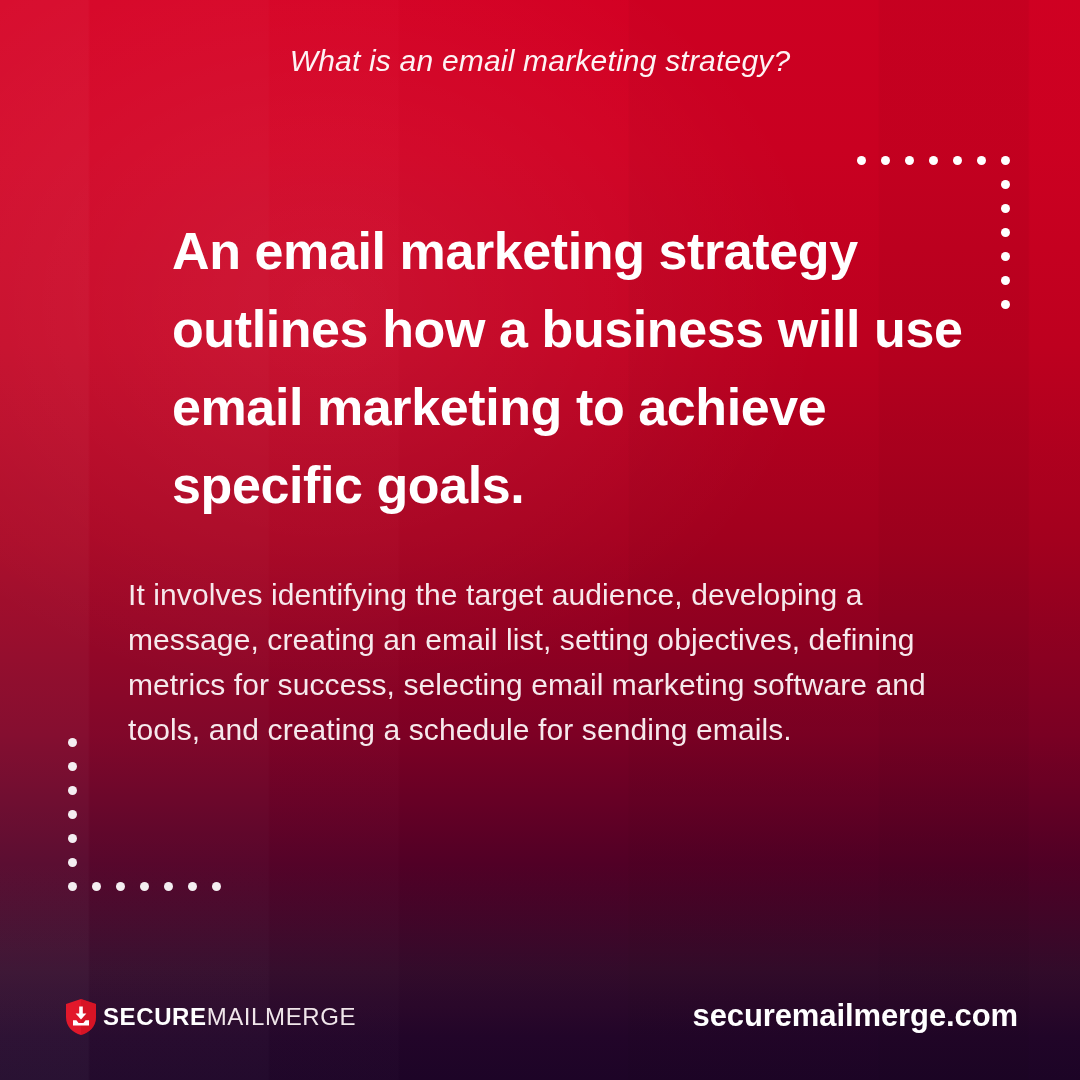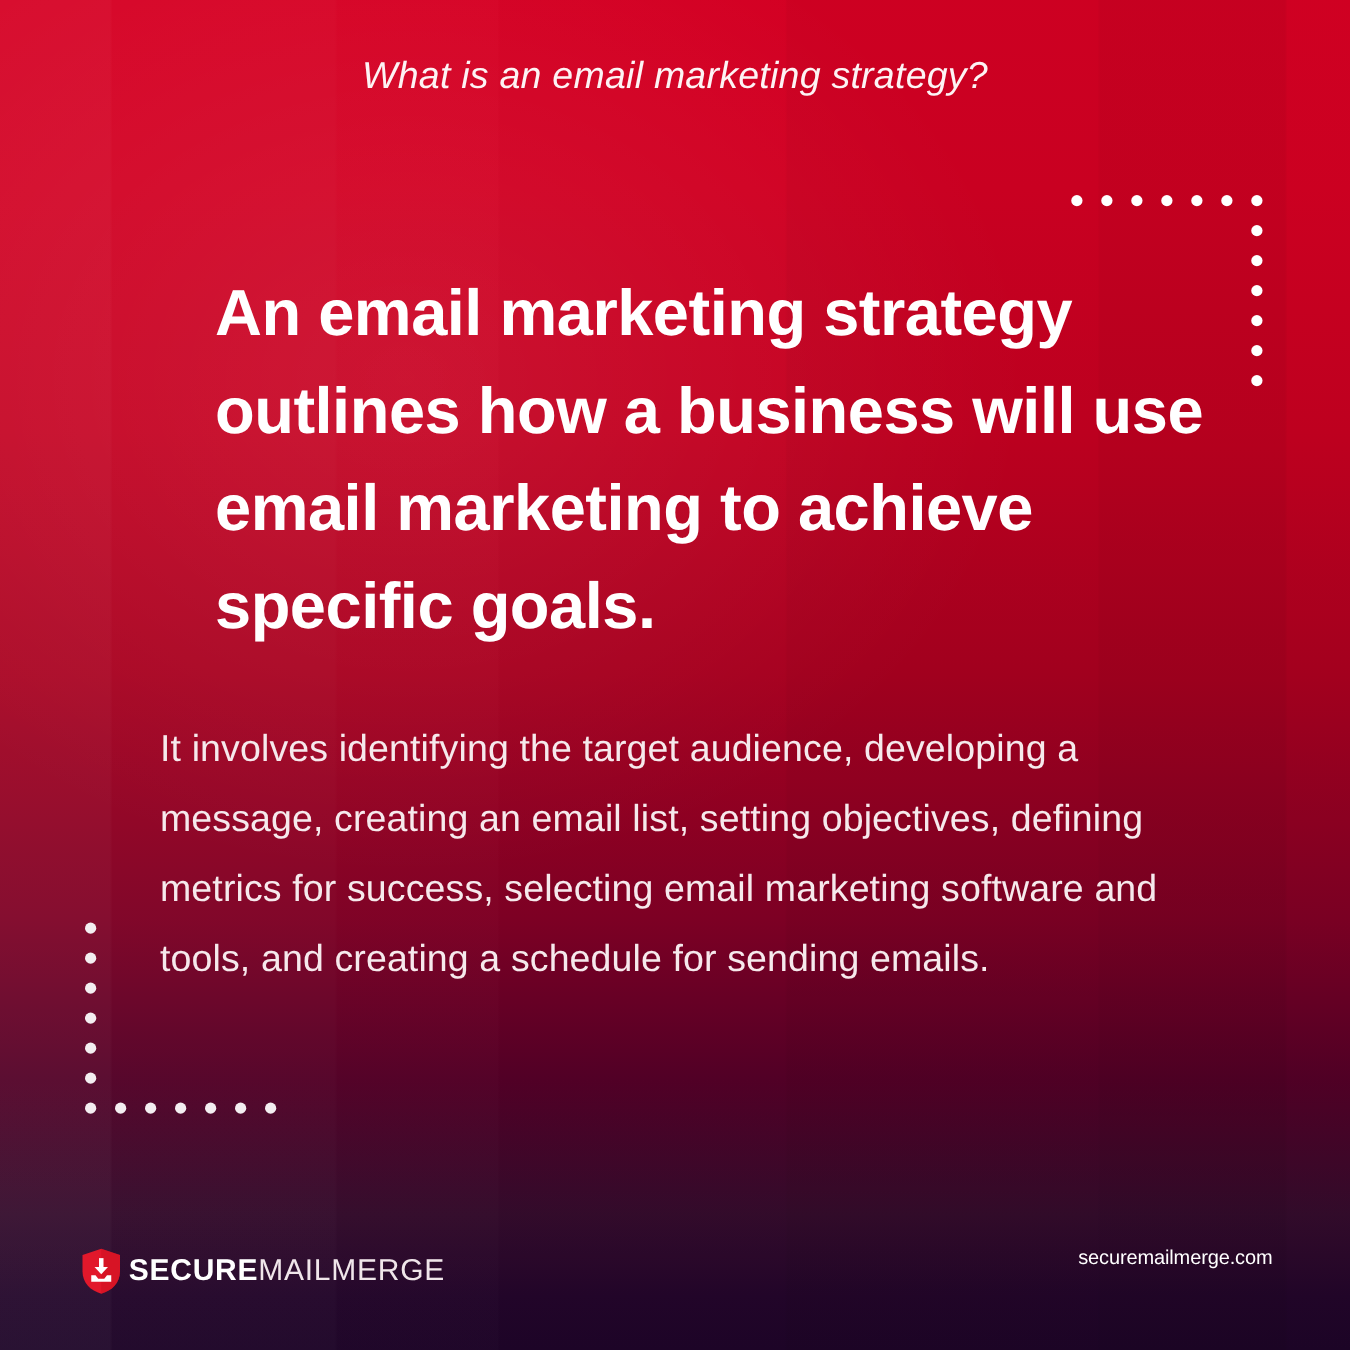--- a/index.html
+++ b/index.html
@@ -81,21 +81,21 @@
   }
 
   .body-copy {
     position: absolute;
     left: 128px;
     top: 572px;
     width: 850px;
     color: #f6e9ec;
     font-size: 30px;
     font-weight: 300;
-    line-height: 56px;
+    line-height: 45px;
     letter-spacing: 0.1px;
   }
 
   
   .dot {
     position: absolute;
     width: 9px;
     height: 9px;
     border-radius: 50%;
     background: #ffffff;
@@ -126,24 +126,24 @@
     color: #ffffff;
     font-weight: bold;
   }
   .logo-word .w2 {
     color: #f0e6ea;
     font-weight: 300;
   }
   .site-url {
     position: absolute;
     right: 62px;
-    bottom: 64px;
+    bottom: 46px;
     color: #ffffff;
-    font-size: 16px;
-    font-weight: normal;
+    font-size: 31px;
+    font-weight: bold;
     letter-spacing: -0.1px;
   }
 </style>
 </head>
 <body>
 
 <div id="canvas">
 
   <div id="bands"></div>
   <div id="vignette"></div>

